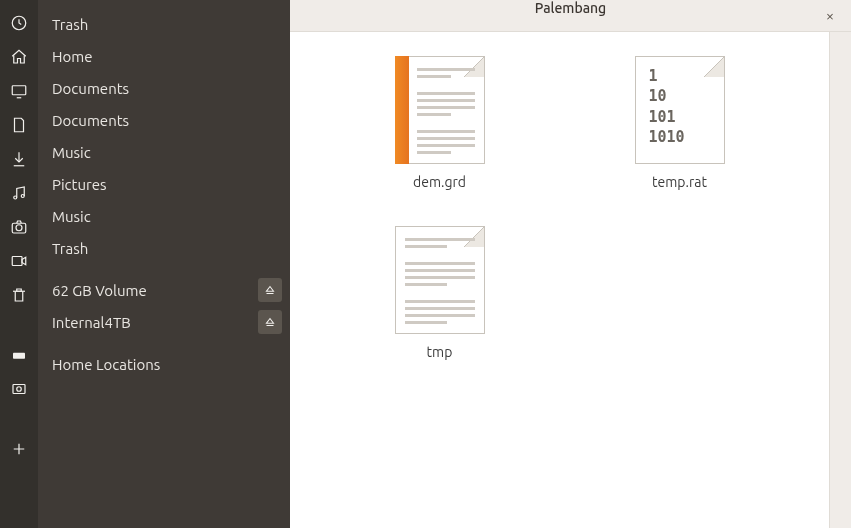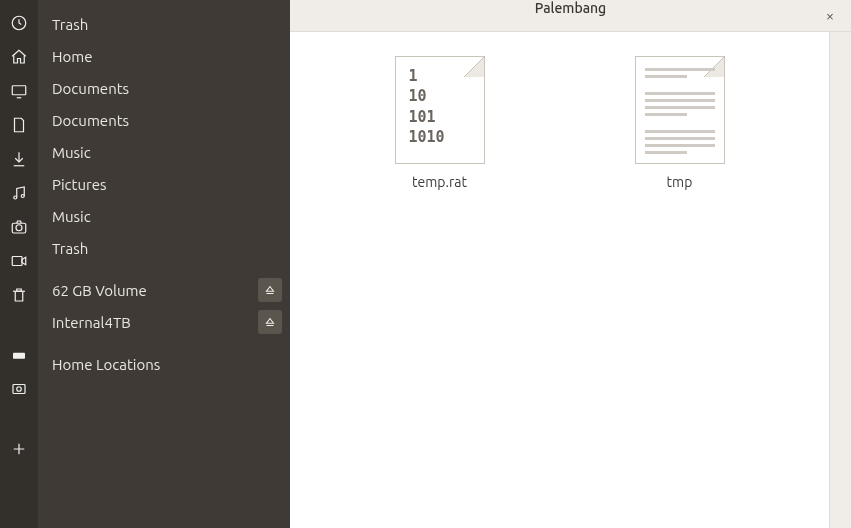--- a/index.html
+++ b/index.html
@@ -146,20 +146,41 @@
   <div class="main">
     <div class="titlebar">
       <div class="title">Palembang</div>
       <div class="close">
           <span>×</span>
         </div>
     </div>
     <div class="contentrow">
       <div class="filegrid">
 
+        <div class="file">
+          <div class="thumb">
+            <div class="doc-page"></div>
+            <div class="spine"></div>
+            <div class="doc-lines" style="left:22px">
+                <span></span>
+                <span class="s"></span>
+                <span class="gap"></span>
+                <span></span>
+                <span></span>
+                <span></span>
+                <span class="s"></span>
+                <span class="gap"></span>
+                <span></span>
+                <span></span>
+                <span></span>
+                <span class="s"></span>
+              </div>
+          </div>
+          <div class="name">dem.grd</div>
+        </div>
 
 
         <div class="file">
           <div class="thumb">
             <div class="doc-page"></div>
             <div class="bin-text" style="white-space:pre">1
 10
 101
 1010</div>
           </div>

